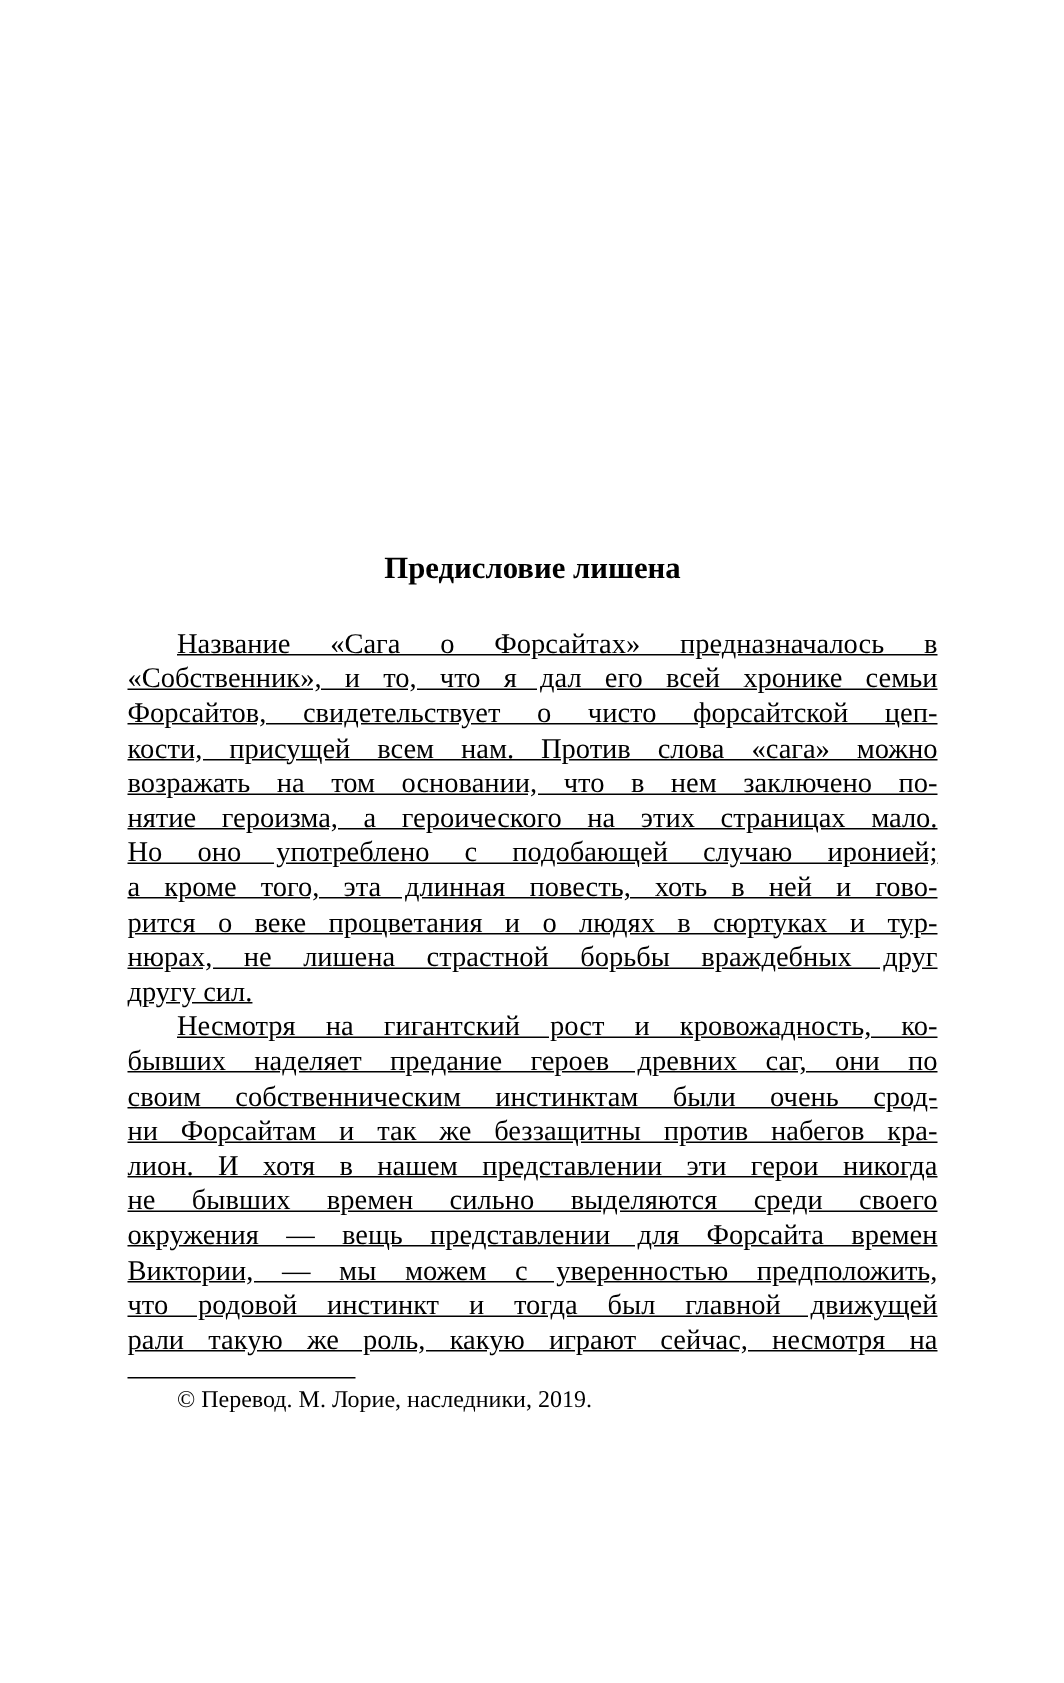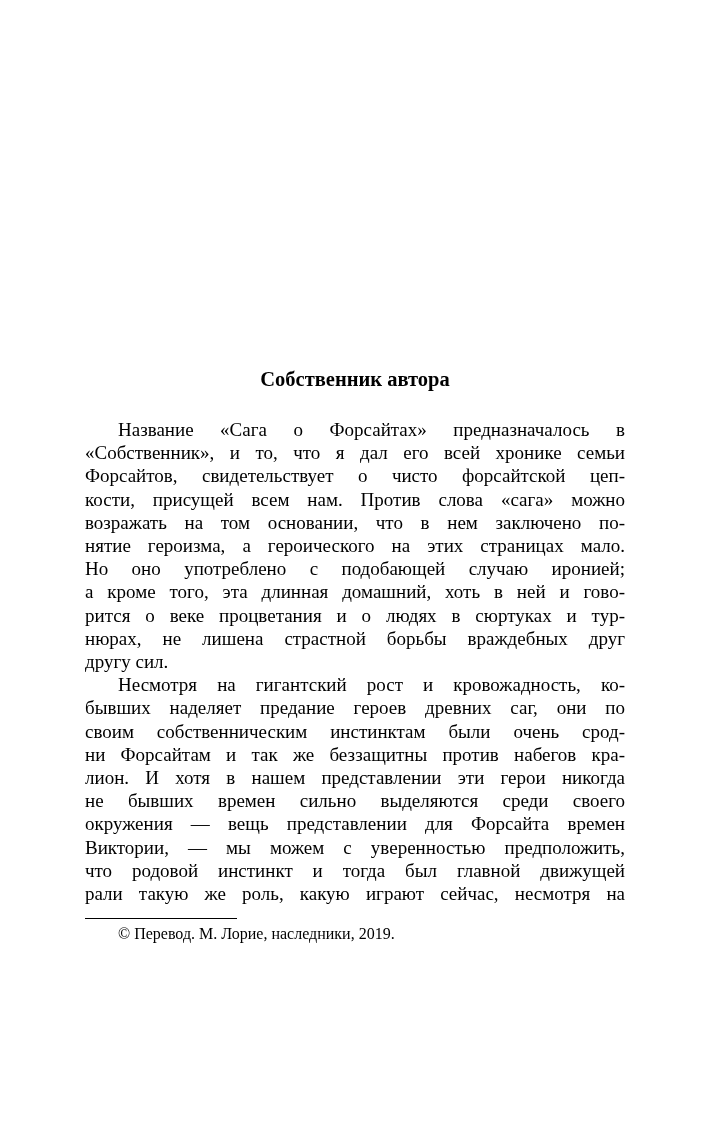--- a/index.html
+++ b/index.html
@@ -25,20 +25,21 @@
     line-height: 26px;
     margin: 0 0 26px 0;
   }
   .body-text {
     font-size: 19px;
     line-height: 23.2px;
   }
   .line {
     text-align: justify;
     text-align-last: justify;
+    text-decoration: underline;
   }
   .line.first {
     text-indent: 33px;
   }
   .line.no-justify {
     text-align-last: left;
   }
   .fn-rule {
     width: 152px;
     height: 0;
@@ -49,31 +50,31 @@
     font-size: 16px;
     line-height: 20px;
     margin: 5px 0 10px 0;
     text-indent: 33px;
   }
 </style>
 </head>
 <body>
 
 <div class="page">
-  <h1 class="title">Собственник автора</h1>
+  <h1 class="title">Предисловие лишена</h1>
 
   <div class="body-text">
       <div class="line first">Название «Сага о Форсайтах» предназначалось в</div>
       <div class="line">«Собственник», и то, что я дал его всей хронике семьи</div>
       <div class="line">Форсайтов, свидетельствует о чисто форсайтской цеп-</div>
       <div class="line">кости, присущей всем нам. Против слова «сага» можно</div>
       <div class="line">возражать на том основании, что в нем заключено по-</div>
       <div class="line">нятие героизма, а героического на этих страницах мало.</div>
       <div class="line">Но оно употреблено с подобающей случаю иронией;</div>
-      <div class="line">а кроме того, эта длинная домашний, хоть в ней и гово-</div>
+      <div class="line">а кроме того, эта длинная повесть, хоть в ней и гово-</div>
       <div class="line">рится о веке процветания и о людях в сюртуках и тур-</div>
       <div class="line">нюрах, не лишена страстной борьбы враждебных друг</div>
       <div class="line no-justify">другу сил.</div>
       <div class="line first">Несмотря на гигантский рост и кровожадность, ко-</div>
       <div class="line">бывших наделяет предание героев древних саг, они по</div>
       <div class="line">своим собственническим инстинктам были очень срод-</div>
       <div class="line">ни Форсайтам и так же беззащитны против набегов кра-</div>
       <div class="line">лион. И хотя в нашем представлении эти герои никогда</div>
       <div class="line">не бывших времен сильно выделяются среди своего</div>
       <div class="line">окружения — вещь представлении для Форсайта времен</div>

